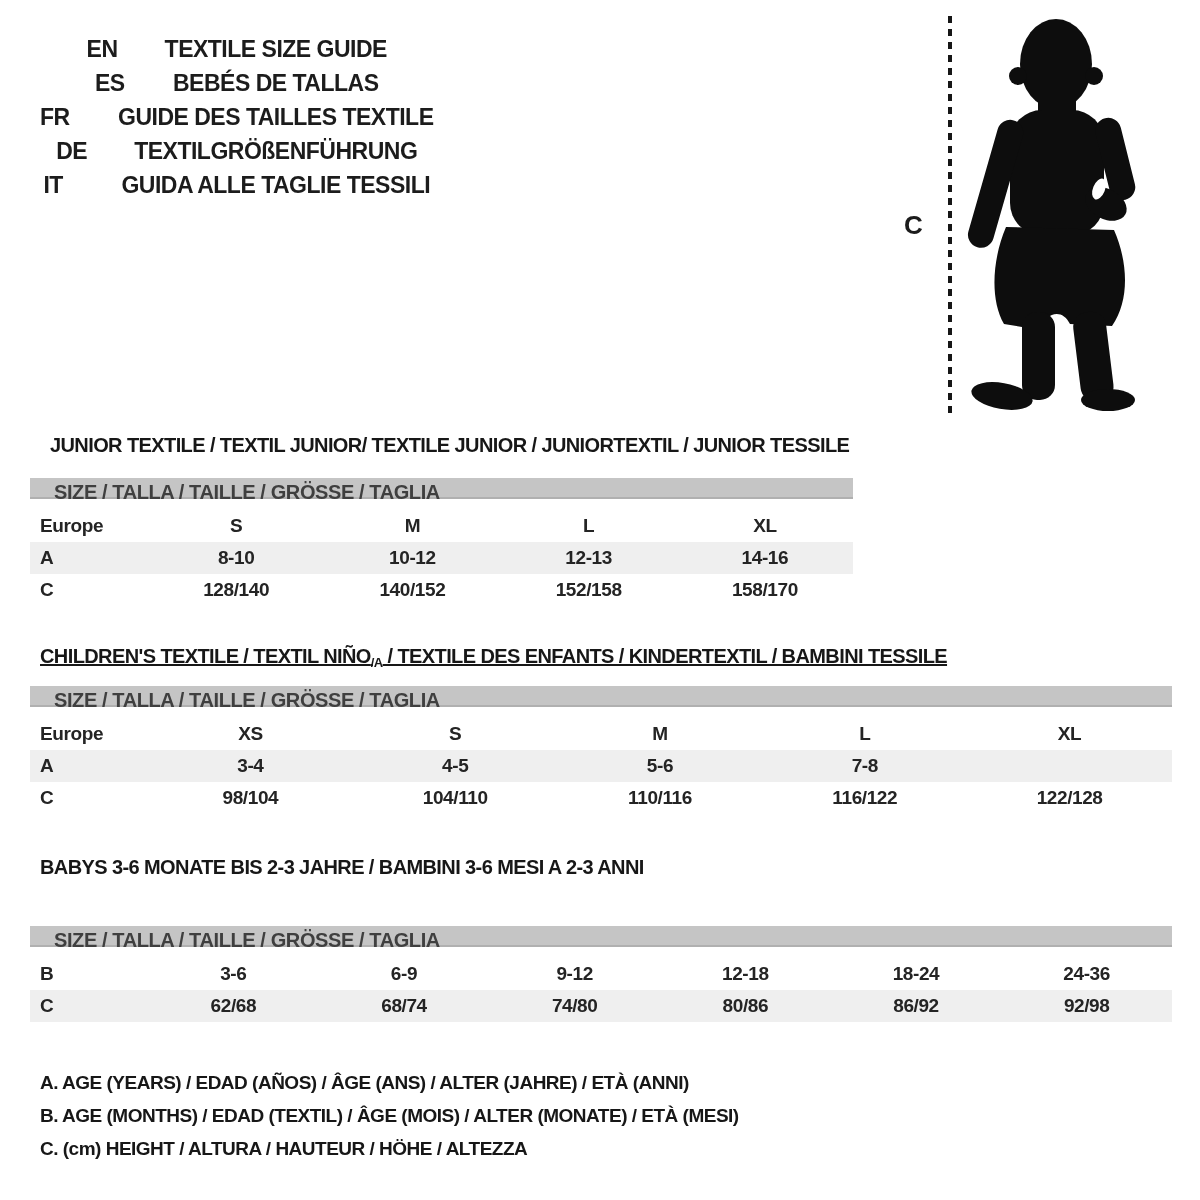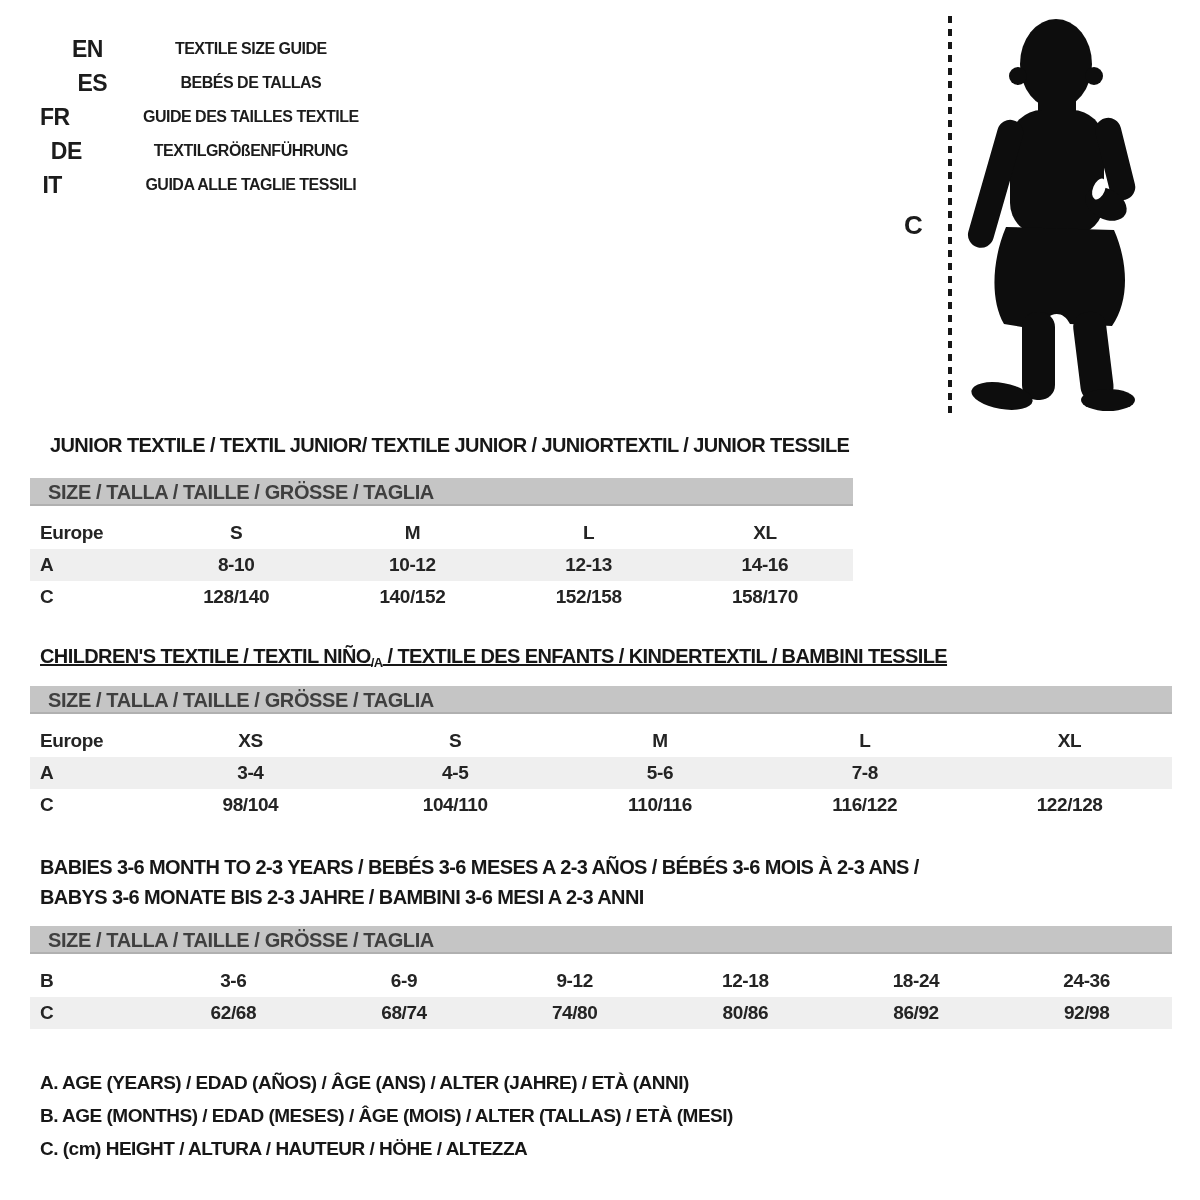--- a/index.html
+++ b/index.html
@@ -8,43 +8,43 @@
     background:#ffffff; overflow:hidden;
     font-family:"Liberation Sans", sans-serif;
     color:#1c1c1c;
   }
   .abs { position:absolute; }
 
   
   .langs { left:40px; top:32px; }
   .lang-row { display:flex; line-height:34px;justify-content:center; }
   .lang-code { width:78px; font-size:23px; font-weight:bold; letter-spacing:-0.5px; }
-  .lang-title { font-size:16px; font-weight:bold; letter-spacing:-0.5px;margin-left:25px; }
+  .lang-title { font-size:23px; font-weight:bold; letter-spacing:-0.5px; }
 
   
   .fig-line {
     left:948px; top:16px; width:4px; height:400px;
     background:repeating-linear-gradient(#161616 0 7px, transparent 7px 13px);
   }
   .fig-c { left:904px; top:210px; font-size:26px; font-weight:bold; }
   .fig-svg { left:960px; top:12px; }
 
   
   .sec-title { font-size:20px; font-weight:bold; letter-spacing:-0.6px; line-height:26px; color:#171717; }
   .sec-title .subsm { font-size:13px; vertical-align:-4px; font-weight:bold; }
   .t1 { left:50px; top:432px; }
   .t2 { left:40px; top:643px;text-decoration:underline; }
   .t3 { left:40px; top:852px; line-height:30px; }
 
   
   .sizetable { }
   .bar {
-    height:28px; line-height:28px; background:#c5c5c5; color:#3f3f3f;
+    height:21px; line-height:28px; background:#c5c5c5; color:#3f3f3f;
     font-size:20px; font-weight:bold; letter-spacing:-0.4px;
-    padding-left:18px; border-bottom:2px solid #b0b0b0;
+    padding-left:24px; border-bottom:2px solid #b0b0b0;
   }
   .trows { margin-top:11px; }
   .trow { display:grid; height:32px; line-height:32px; font-size:19px;
           font-weight:bold; letter-spacing:-0.4px; color:#242424; }
   .cols4 { grid-template-columns:118px repeat(4, 1fr); }
   .cols5 { grid-template-columns:118px repeat(5, 1fr); }
   .cols6 { grid-template-columns:118px repeat(6, 1fr); }
   .cell.label { padding-left:10px; text-align:left; }
   .cell.val { text-align:center; }
   .shaded { background:#efefef; }
@@ -156,21 +156,20 @@
       <div class="cell val">98/104</div>
       <div class="cell val">104/110</div>
       <div class="cell val">110/116</div>
       <div class="cell val">116/122</div>
       <div class="cell val">122/128</div>
     </div>
   </div>
 </div>
 
 <div class="abs sec-title t3">
-  <div>BABIES 3-6 MONTH TO 2-3 YEARS / BEBÉS 3-6 MESES A 2-3 AÑOS / BÉBÉS 3-6 MOIS À 2-3 ANS /</div>
   <div>BABYS 3-6 MONATE BIS 2-3 JAHRE / BAMBINI 3-6 MESI A 2-3 ANNI</div>
 </div>
 <div class="abs sizetable tbl3">
   <div class="bar">SIZE / TALLA / TAILLE / GRÖSSE / TAGLIA</div>
   <div class="trows">
     <div class="trow cols6">
       <div class="cell label">B</div>
       <div class="cell val">3-6</div>
       <div class="cell val">6-9</div>
       <div class="cell val">9-12</div>
@@ -185,15 +184,15 @@
       <div class="cell val">74/80</div>
       <div class="cell val">80/86</div>
       <div class="cell val">86/92</div>
       <div class="cell val">92/98</div>
     </div>
   </div>
 </div>
 
 <div class="abs legend">
   <div class="legend-line">A. AGE (YEARS) / EDAD (AÑOS) / ÂGE (ANS) / ALTER (JAHRE) / ETÀ (ANNI)</div>
-  <div class="legend-line">B. AGE (MONTHS) / EDAD (MESES) / ÂGE (MOIS) / ALTER (TALLAS) / ETÀ (MESI)</div>
+  <div class="legend-line">B. AGE (MONTHS) / EDAD (TEXTIL) / ÂGE (MOIS) / ALTER (MONATE) / ETÀ (MESI)</div>
   <div class="legend-line">C. (cm) HEIGHT / ALTURA / HAUTEUR / HÖHE / ALTEZZA</div>
 </div>
 
 </body></html>

